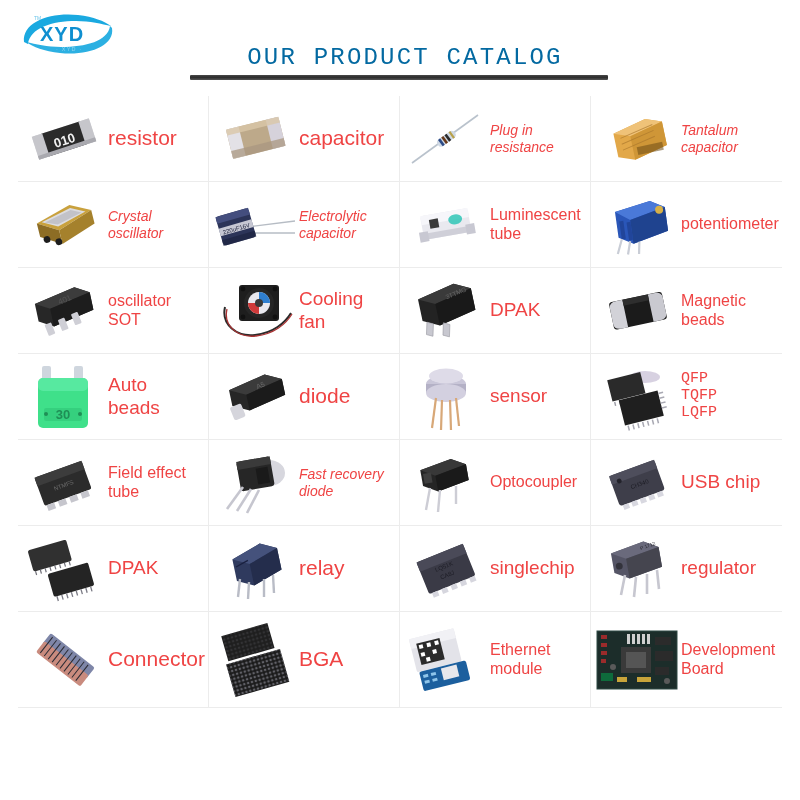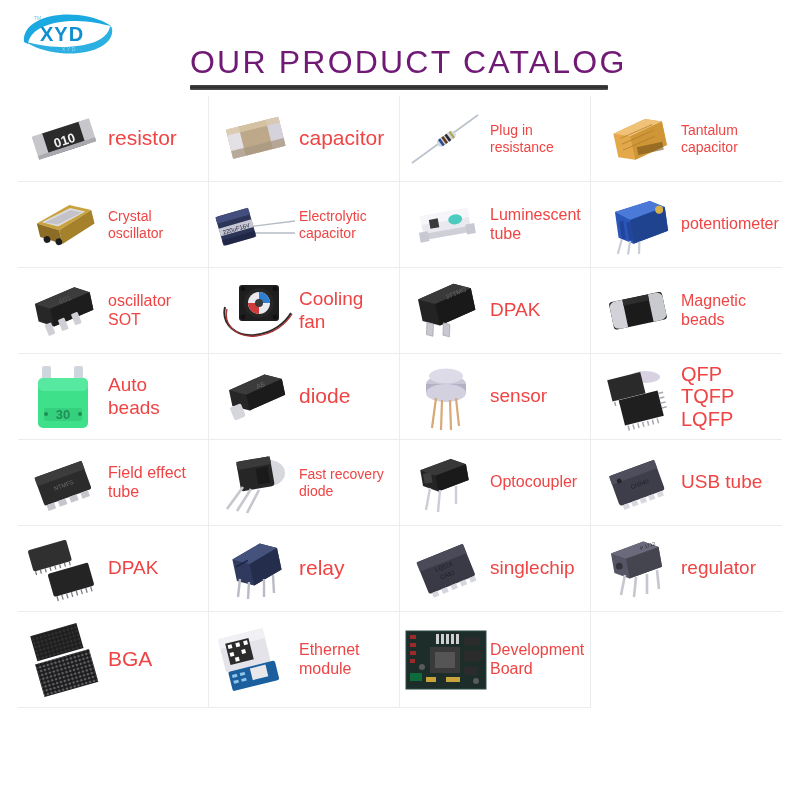--- a/index.html
+++ b/index.html
@@ -17,23 +17,23 @@
     position: absolute; left: 16px; top: 8px;
     width: 106px; height: 52px;
   }
   .logo svg { display:block; }
 
   .title-wrap {
     position: absolute; left: 190px; top: 44px;
     width: 430px; text-align: center;
   }
   .title {
-    font-size: 32px; letter-spacing: 2.2px; color: #701a75;
+    font-size: 24px; letter-spacing: 2.2px; color: #0369a1;
     font-weight: 400; white-space: nowrap;
-    font-family: Liberation Sans, sans-serif;
+    font-family: Liberation Mono, monospace;
   }
   .title-rule {
     margin-top: 4px; height: 5px; width: 418px;
     background: linear-gradient(180deg,#4a4a4a 0%, #2b2b2b 45%, #555 100%);
     border-radius: 1px;
   }
 
   
   .grid {
     position: absolute; left: 18px; top: 96px;
@@ -60,22 +60,22 @@
   .label {
     flex: 1 1 auto;
     color: #ef4444;
     line-height: 1.18;
     padding-left: 2px;
     font-family: "Liberation Sans", sans-serif;
   }
   .s-xl { font-size: 21px; }
   .s-lg { font-size: 19px; }
   .s-md { font-size: 16px; }
-  .s-sm { font-size: 14px; }
-  .stack { font-size: 20px; line-height: 1.12; }
+  .s-sm { font-size: 14px; font-style: italic; }
+  .stack { font-size: 15px; line-height: 1.12; font-family: Liberation Mono, monospace; }
 </style>
 </head>
 <body>
 
 <div class="page">
 
   <div class="header">
 
     <div class="logo">
       <svg width="106" height="52" viewBox="0 0 106 52">
@@ -445,21 +445,21 @@
                 <rect x="28" y="46" width="6" height="5"></rect>
         <rect x="37" y="46" width="6" height="5"></rect>
                 <rect x="46" y="46" width="6" height="5"></rect>
         <rect x="55" y="46" width="6" height="5"></rect>
       </g>
       <circle cx="24" cy="22" r="2.4" fill="#22222a"></circle>
       <text x="42" y="34" font-family="Liberation Sans,sans-serif" font-size="6" fill="#1c1c24" text-anchor="middle">CH340</text>
     </g>
           </svg>
         </div>
-        <div class="label s-lg">USB tube</div>
+        <div class="label s-lg">USB chip</div>
       </div>
       <div class="cell">
         <div class="thumb">
           <svg width="88" height="66" viewBox="0 0 88 66">
     <g transform="rotate(-16 32 20)">
       <rect x="10" y="8" width="40" height="22" rx="2" fill="#303030"></rect>
       <g stroke="#6f6f78" stroke-width="1.2">
         <line x1="12" y1="30" x2="12" y2="34"></line>
                 <line x1="17" y1="30" x2="17" y2="34"></line>
         <line x1="22" y1="30" x2="22" y2="34"></line>
@@ -541,20 +541,43 @@
               <line x1="37" y1="40" x2="35" y2="60"></line>
       <line x1="48" y1="37" x2="48" y2="57"></line>
               <line x1="58" y1="33" x2="60" y2="52"></line>
     </g>
           </svg>
         </div>
         <div class="label s-lg">regulator</div>
       </div>
       <div class="cell">
         <div class="thumb">
+          <svg width="70" height="70" viewBox="0 0 70 70">
+    <g transform="rotate(38 35 35)">
+      <rect x="8" y="22" width="56" height="14" rx="2" fill="#7e86a8"></rect>
+      <rect x="8" y="32" width="56" height="14" rx="2" fill="#c98b7e"></rect>
+      <g stroke="#2b2b33" stroke-width="1">
+        <line x1="12" y1="24" x2="12" y2="44"></line>
+                <line x1="17" y1="24" x2="17" y2="44"></line>
+        <line x1="22" y1="24" x2="22" y2="44"></line>
+                <line x1="27" y1="24" x2="27" y2="44"></line>
+        <line x1="32" y1="24" x2="32" y2="44"></line>
+                <line x1="37" y1="24" x2="37" y2="44"></line>
+        <line x1="42" y1="24" x2="42" y2="44"></line>
+                <line x1="47" y1="24" x2="47" y2="44"></line>
+        <line x1="52" y1="24" x2="52" y2="44"></line>
+                <line x1="57" y1="24" x2="57" y2="44"></line>
+      </g>
+    </g>
+          </svg>
+        </div>
+        <div class="label s-xl">Connector</div>
+      </div>
+      <div class="cell">
+        <div class="thumb">
           <svg width="86" height="76" viewBox="0 0 86 76">
     <defs>
       <pattern id="bgaDots" width="4" height="4" patternUnits="userSpaceOnUse">
         <circle cx="2" cy="2" r="1.3" fill="#6d6d75"></circle>
       </pattern>
     </defs>
     <g transform="rotate(-16 40 20)">
       <rect x="12" y="6" width="48" height="26" fill="#1e1e1e"></rect>
       <rect x="12" y="6" width="48" height="26" fill="url(#bgaDots)" opacity=".25"></rect>
     </g>

